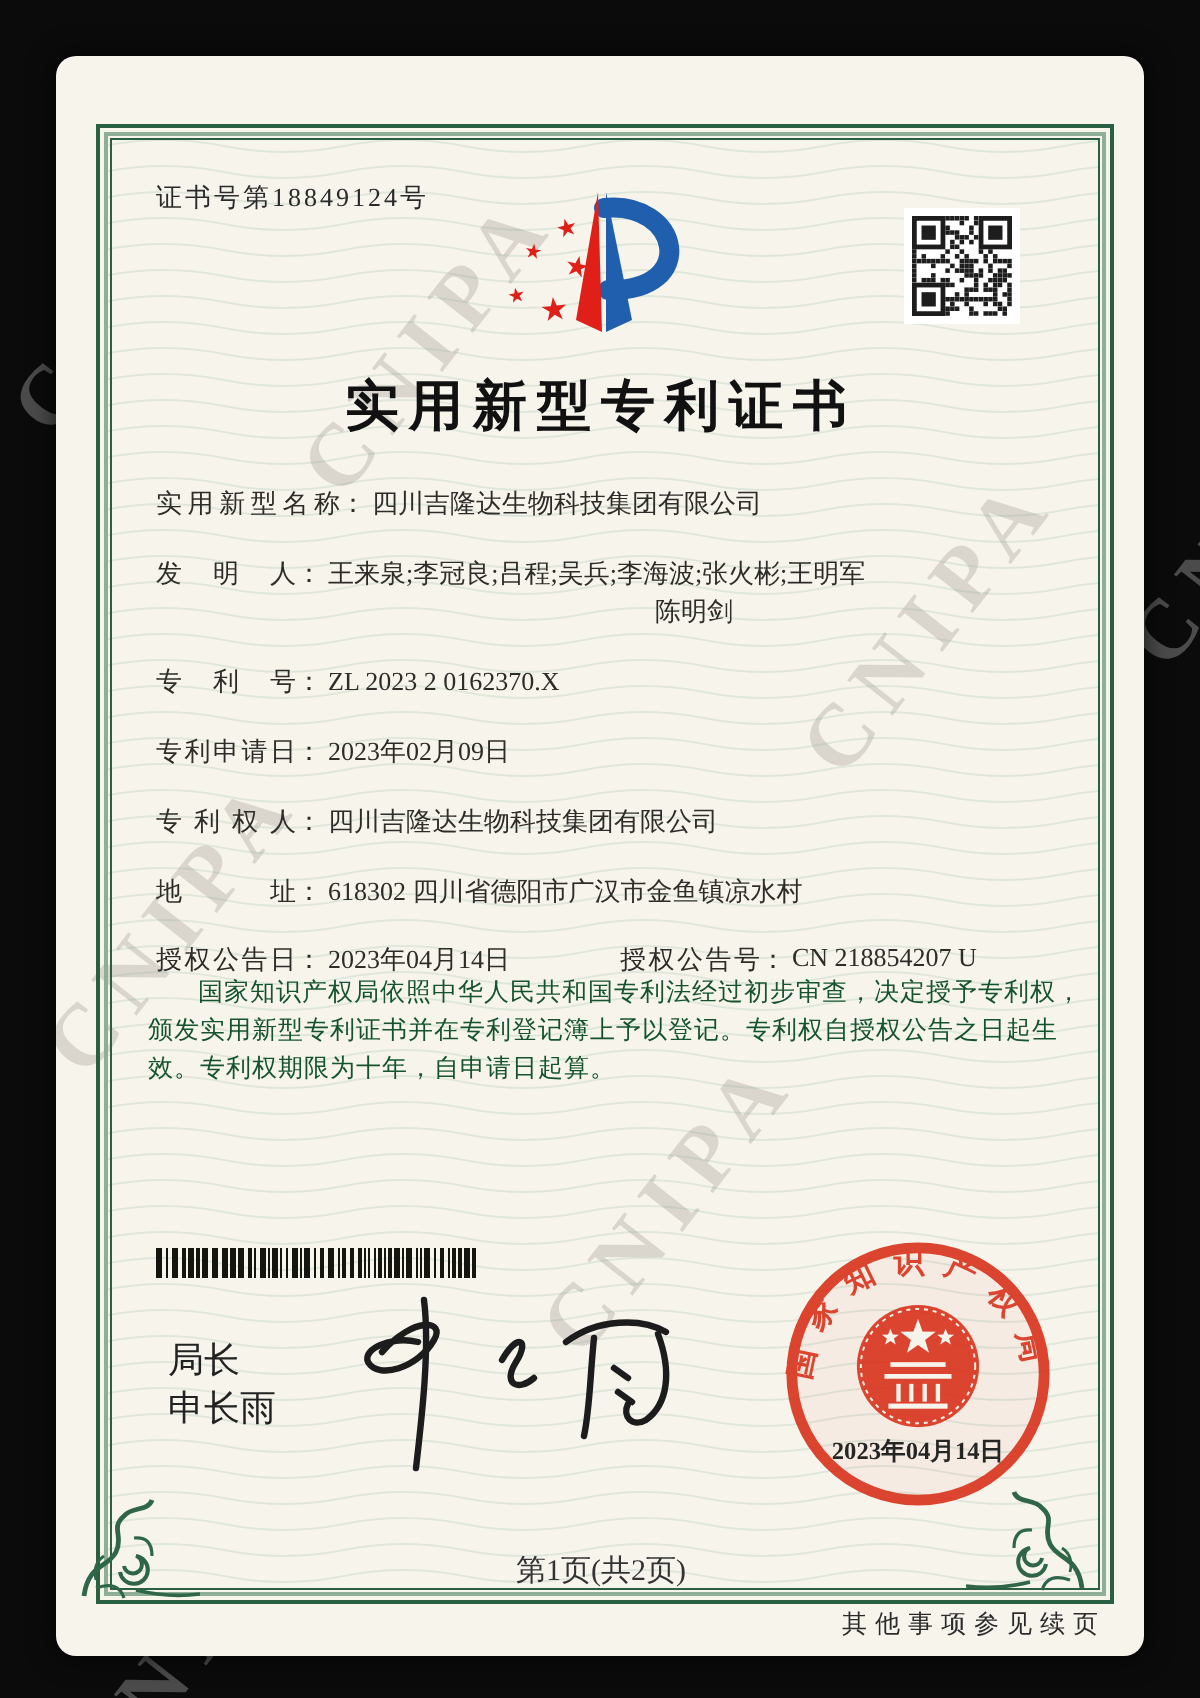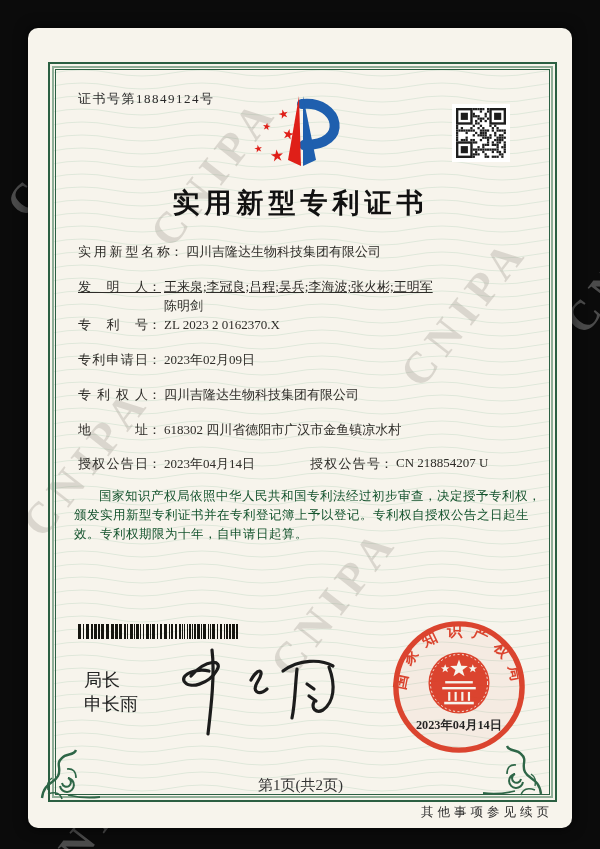--- a/index.html
+++ b/index.html
@@ -300,26 +300,26 @@
       </svg>
 
     <div class="abs title">实用新型专利证书</div>
 
     <div class="abs fields">
       <div class="frow">
         <span class="f-label wide">实用新型名称</span>
         <span class="f-colon">：</span>
         <span class="f-value">四川吉隆达生物科技集团有限公司</span>
       </div>
-      <div class="frow" style="margin-bottom:0;text-decoration:underline;">
+      <div class="frow" style="margin-bottom:0;">
         <span class="f-label">发明人</span>
         <span class="f-colon">：</span>
         <span class="f-value">王来泉;李冠良;吕程;吴兵;李海波;张火彬;王明军</span>
       </div>
-      <div style="padding-left:86px;line-height:19px;">陈明剑</div>
+      <div style="padding-left:86px;line-height:19px;margin-bottom:16px;text-align:center;">陈明剑</div>
       <div class="frow">
         <span class="f-label">专利号</span>
         <span class="f-colon">：</span>
         <span class="f-value">ZL 2023 2 0162370.X</span>
       </div>
       <div class="frow">
         <span class="f-label">专利申请日</span>
         <span class="f-colon">：</span>
         <span class="f-value">2023年02月09日</span>
       </div>

